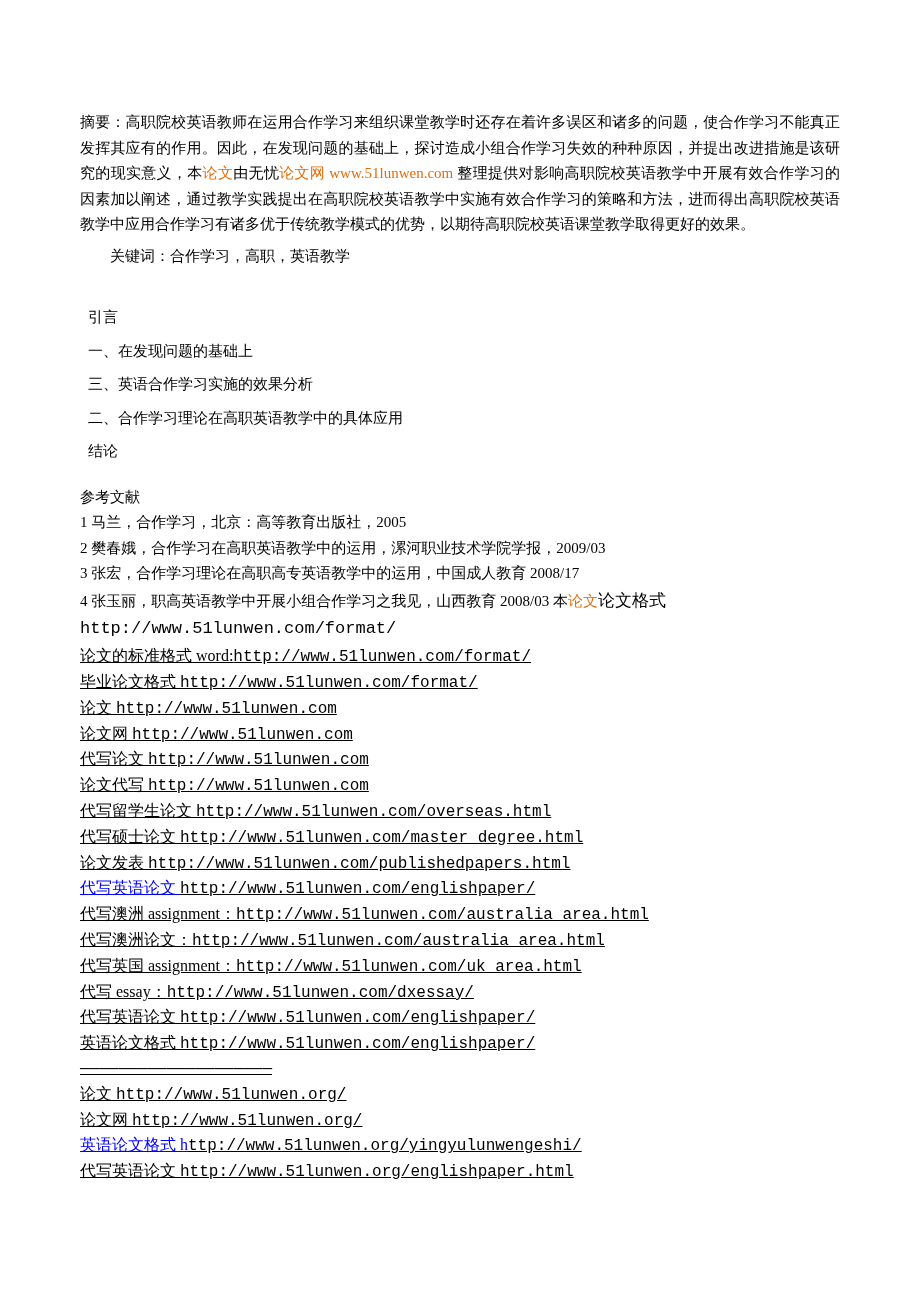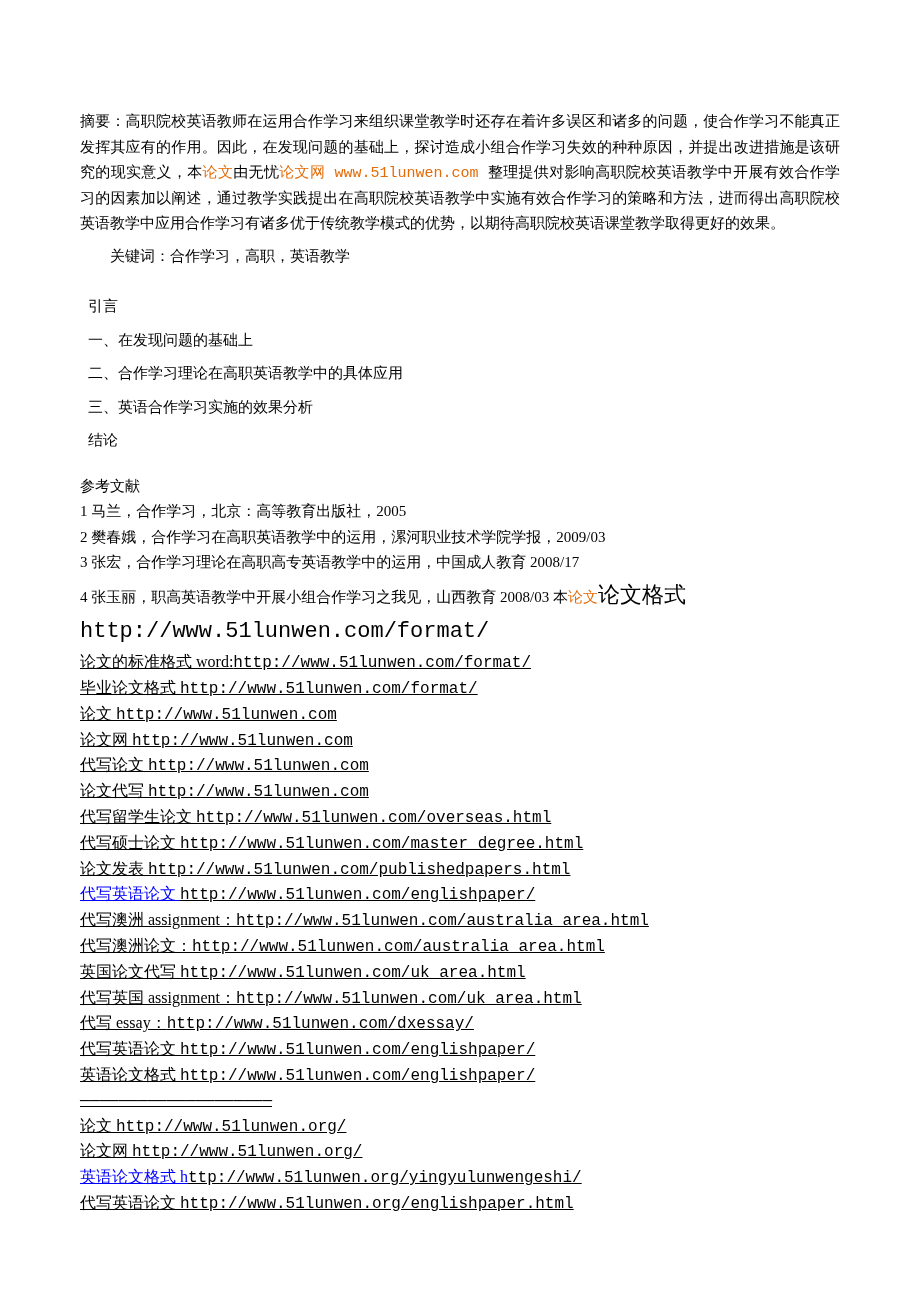--- a/index.html
+++ b/index.html
@@ -11,25 +11,24 @@
   }
   .page {
     padding: 110px 80px 40px 80px;
     font-size: 15px;
     color: #000000;
     line-height: 1.7;
   }
   .abstract {
     text-align: justify;
     margin-bottom: 6px;
-    font-family: Liberation Mono, monospace;
   }
   .indent-keywords {
     text-indent: 2em;
-    margin-bottom: 25px;
+    margin-bottom: 36px;
   }
   .outline p {
     margin: 8px;
     line-height: 1.7;
   }
   .outline {
     margin-bottom: 20px;
   }
   .refs p {
     margin: 0;
@@ -51,39 +50,39 @@
   .mono-url {
     font-family: "Courier New", monospace;
   }
   .hr-dash {
     font-family: "Courier New", monospace;
   }
   .ref4-wrap {
     line-height: 1.6;
   }
   .big {
-    font-size: 22px;
+    font-size: 17px;
   }
 </style>
 </head>
 <body>
 
 <div class="page">
 
   <div class="abstract">
     <span>  摘要：高职院校英语教师在运用合作学习来组织课堂教学时还存在着许多误区和诸多的问题，使合作学习不能真正发挥其应有的作用。因此，在发现问题的基础上，探讨造成小组合作学习失效的种种原因，并提出改进措施是该研究的现实意义，本</span><span class="orange">论文</span><span>由无忧</span><span class="orange">论文网 www.51lunwen.com </span><span>整理提供对影响高职院校英语教学中开展有效合作学习的因素加以阐述，通过教学实践提出在高职院校英语教学中实施有效合作学习的策略和方法，进而得出高职院校英语教学中应用合作学习有诸多优于传统教学模式的优势，以期待高职院校英语课堂教学取得更好的效果。</span>
   </div>
 
   <div class="indent-keywords">关键词：合作学习，高职，英语教学</div>
 
   <div class="outline">
     <p>引言</p>
     <p>一、在发现问题的基础上</p>
+    <p>三、英语合作学习实施的效果分析</p>
     <p>二、合作学习理论在高职英语教学中的具体应用</p>
-    <p>三、英语合作学习实施的效果分析</p>
     <p>结论</p>
   </div>
 
   <div class="refs">
     <p>参考文献</p>
     <p>1 马兰，合作学习，北京：高等教育出版社，2005</p>
     <p>2 樊春娥，合作学习在高职英语教学中的运用，漯河职业技术学院学报，2009/03</p>
     <p>3 张宏，合作学习理论在高职高专英语教学中的运用，中国成人教育  2008/17</p>
     <p class="ref4-wrap">
       <span>4 张玉丽，职高英语教学中开展小组合作学习之我见，山西教育  2008/03 本</span><span class="orange">论文</span><span class="big">论文格式</span>
@@ -98,21 +97,20 @@
     <p><span>论文 </span><span class="mono-url">http://www.51lunwen.com</span></p>
     <p><span>论文网 </span><span class="mono-url">http://www.51lunwen.com</span></p>
     <p><span>代写论文 </span><span class="mono-url">http://www.51lunwen.com</span></p>
     <p><span>论文代写 </span><span class="mono-url">http://www.51lunwen.com</span></p>
     <p><span>代写留学生论文 </span><span class="mono-url">http://www.51lunwen.com/overseas.html</span></p>
     <p><span>代写硕士论文 </span><span class="mono-url">http://www.51lunwen.com/master_degree.html</span></p>
     <p><span>论文发表 </span><span class="mono-url">http://www.51lunwen.com/publishedpapers.html</span></p>
     <p><span class="blue-underline">代写英语论文 </span><span class="mono-url">http://www.51lunwen.com/englishpaper/</span></p>
     <p><span>代写澳洲 assignment：</span><span class="mono-url">http://www.51lunwen.com/australia_area.html</span></p>
     <p><span>代写澳洲论文：</span><span class="mono-url">http://www.51lunwen.com/australia_area.html</span></p>
-    <p><span>英国论文代写 </span><span class="mono-url">http://www.51lunwen.com/uk_area.html</span></p>
     <p><span>代写英国 assignment：</span><span class="mono-url">http://www.51lunwen.com/uk_area.html</span></p>
     <p><span>代写 essay：</span><span class="mono-url">http://www.51lunwen.com/dxessay/</span></p>
     <p><span>代写英语论文 </span><span class="mono-url">http://www.51lunwen.com/englishpaper/</span></p>
     <p><span>英语论文格式 </span><span class="mono-url">http://www.51lunwen.com/englishpaper/</span></p>
     <p class="hr-dash">————————————————————</p>
     <p><span>论文 </span><span class="mono-url">http://www.51lunwen.org/</span></p>
     <p><span>论文网 </span><span class="mono-url">http://www.51lunwen.org/</span></p>
     <p><span class="blue-underline">英语论文格式 h</span><span class="mono-url">ttp://www.51lunwen.org/yingyulunwengeshi/</span></p>
     <p><span>代写英语论文 </span><span class="mono-url">http://www.51lunwen.org/englishpaper.html</span></p>
   </div>

